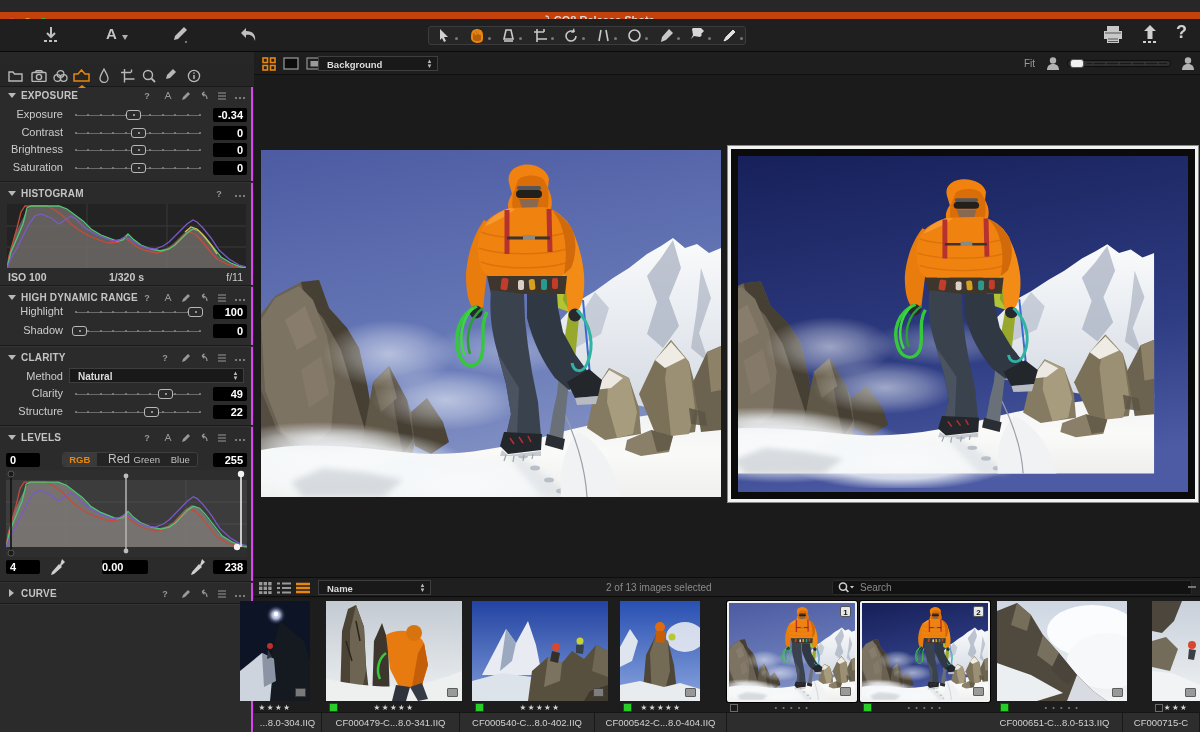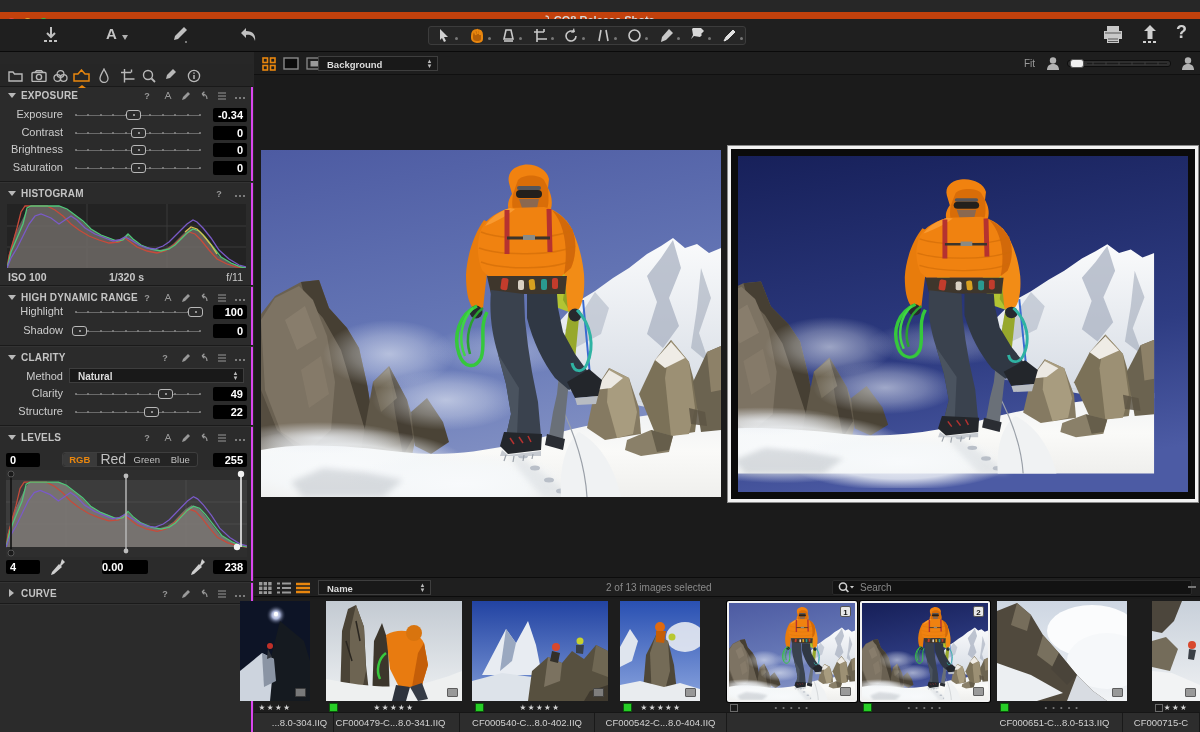--- a/index.html
+++ b/index.html
@@ -545,21 +545,21 @@
             <path d="M3 3 h8 M3 6 h8 M3 9 h8" stroke="#999"></path>
           </svg><svg width="14" height="12" viewBox="0 0 14 12" style="display:inline-block;vertical-align:top;margin-left:4px">
             <circle cx="3" cy="8" r="1" fill="#999"></circle>
             <circle cx="7" cy="8" r="1" fill="#999"></circle>
             <circle cx="11" cy="8" r="1" fill="#999"></circle>
           </svg></div>
       </div>
     <div class="sval" style="left:6px;top:389px;text-align:left;padding-left:4px">0</div>
     <div class="abs" style="left:62px;top:388px;width:136px;height:15px;background:#242424;border:1px solid #3e3e3e;border-radius:3px;display:flex">
       <div style="flex:1;background:#3a3a3a;border-radius:3px 0 0 3px;color:#e8860e;font-size:9.5px;font-weight:bold;text-align:center;line-height:13px">RGB</div>
-      <div style="flex:1;color:#c0c0c0;font-size:14px;text-align:center;line-height:13px">Red</div>
+      <div style="flex:1;color:#c0c0c0;font-size:12px;text-align:right;line-height:13px">Red</div>
       <div style="flex:1;color:#c0c0c0;font-size:9.5px;text-align:center;line-height:13px">Green</div>
       <div style="flex:1;color:#c0c0c0;font-size:9.5px;text-align:center;line-height:13px">Blue</div>
     </div>
     <div class="sval" style="left:213px;top:389px">255</div>
     <svg class="abs" style="left:6px;top:406px" width="241" height="87" viewBox="0 0 241 87">
       <rect width="241" height="87" fill="#2e2e2e"></rect>
       <rect x="0" y="10" width="241" height="67" fill="#3c3c3c"></rect>
       <path d="M60 10 V77 M120 10 V77 M180 10 V77" stroke="#4a4a4a"></path>
       <path d="M0 32 H241 M0 54 H241" stroke="#4a4a4a"></path>
       <g transform="translate(0,10) scale(1.008,1.047)">
@@ -829,21 +829,21 @@
 
       <div class="stars" style="left:-14px;width:70px">★★★★</div>
       <div class="stars" style="left:72px;width:136px">★★★★★</div>
       <div class="stars" style="left:218px;width:136px">★★★★★</div>
       <div class="stars" style="left:341px;width:132px">★★★★★</div>
       <div class="stars" style="left:473px;width:130px;color:#777">•&nbsp;•&nbsp;•&nbsp;•&nbsp;•</div>
       <div class="stars" style="left:606px;width:130px;color:#777">•&nbsp;•&nbsp;•&nbsp;•&nbsp;•</div>
       <div class="stars" style="left:743px;width:130px;color:#777">•&nbsp;•&nbsp;•&nbsp;•&nbsp;•</div>
       <div class="stars" style="left:898px;width:48px">★★★</div>
       <div id="namestrip">
-        <div class="ncell" style="left:12px;width:68px">...8.0-304.IIQ</div>
+        <div class="ncell" style="left:0;width:68px">...8.0-304.IIQ</div>
         <div class="ncell" style="left:68px;width:138px">CF000479-C...8.0-341.IIQ</div>
         <div class="ncell" style="left:206px;width:135px">CF000540-C...8.0-402.IIQ</div>
         <div class="ncell" style="left:341px;width:132px">CF000542-C...8.0-404.IIQ</div>
         <div class="ncell" style="left:733px;width:136px">CF000651-C...8.0-513.IIQ</div>
         <div class="ncell" style="left:869px;width:77px">CF000715-C</div>
       </div>
     </div>
   </div>
 </div>
 

